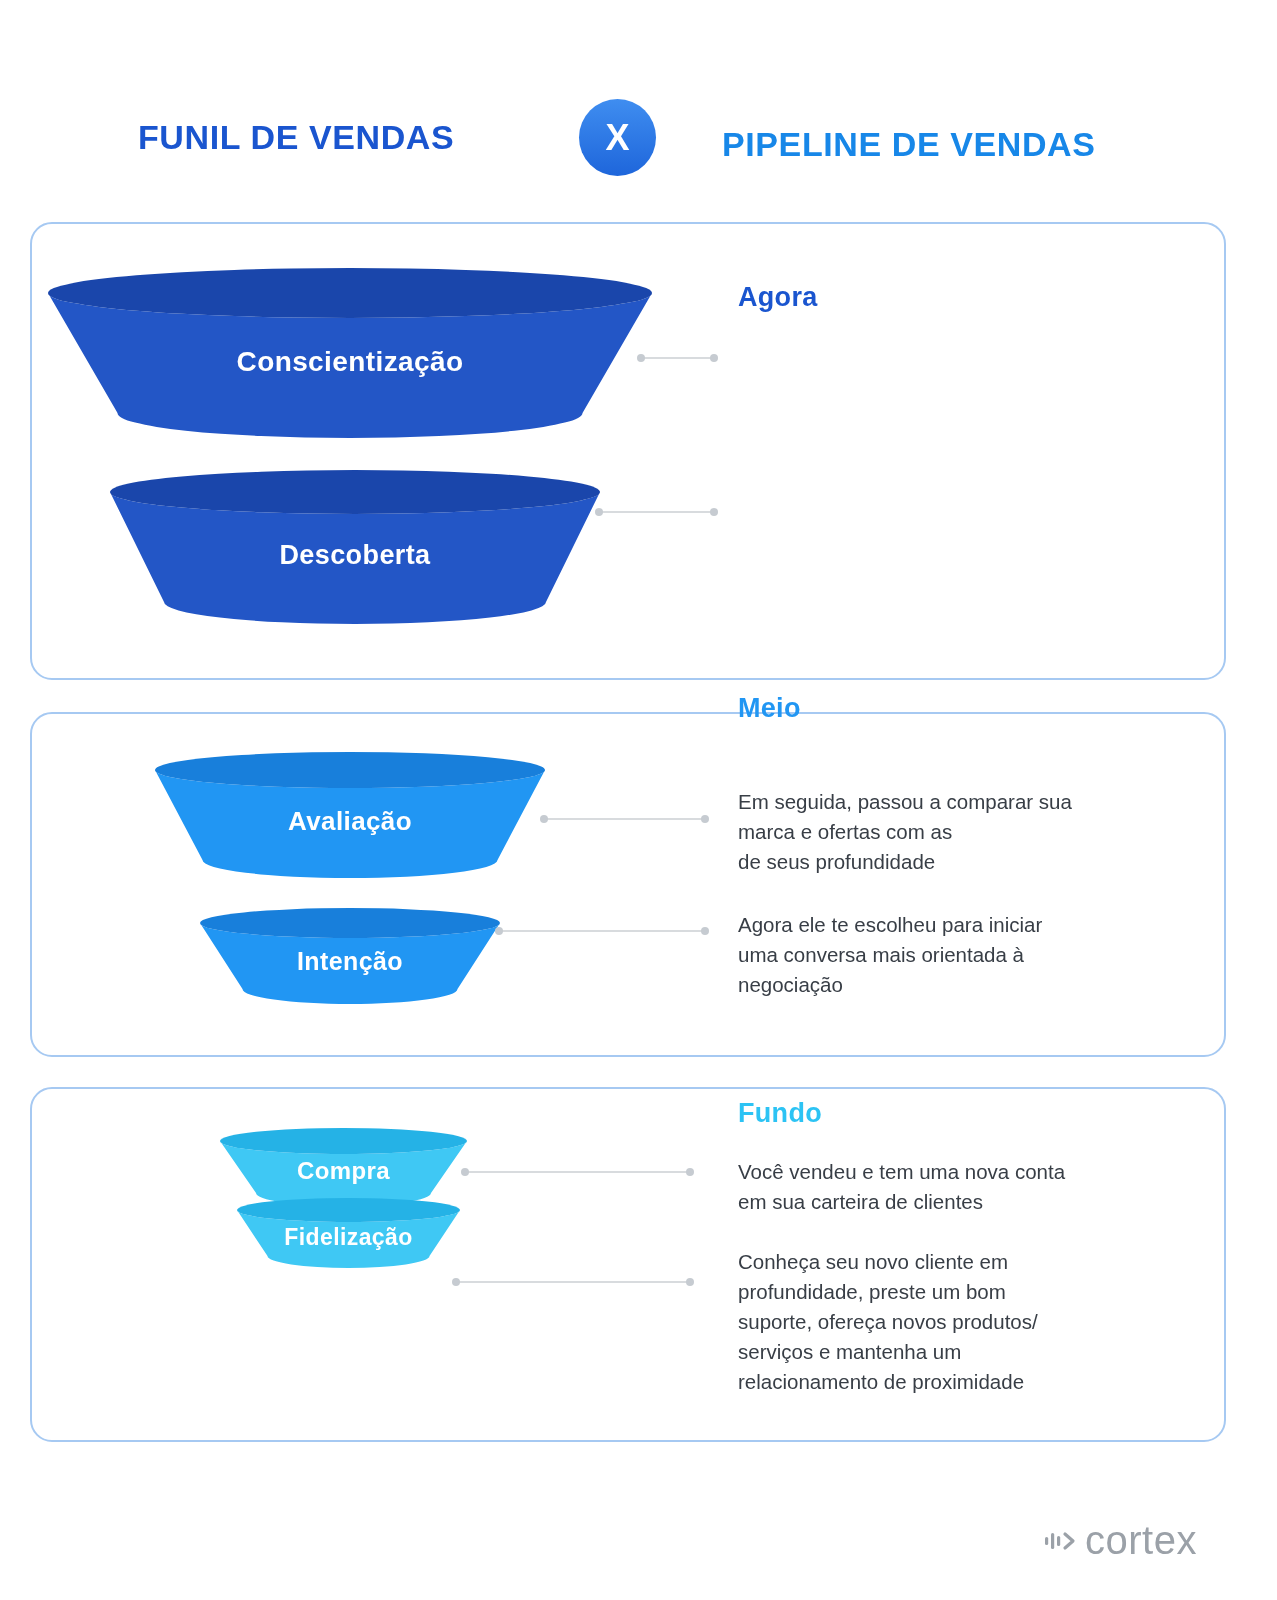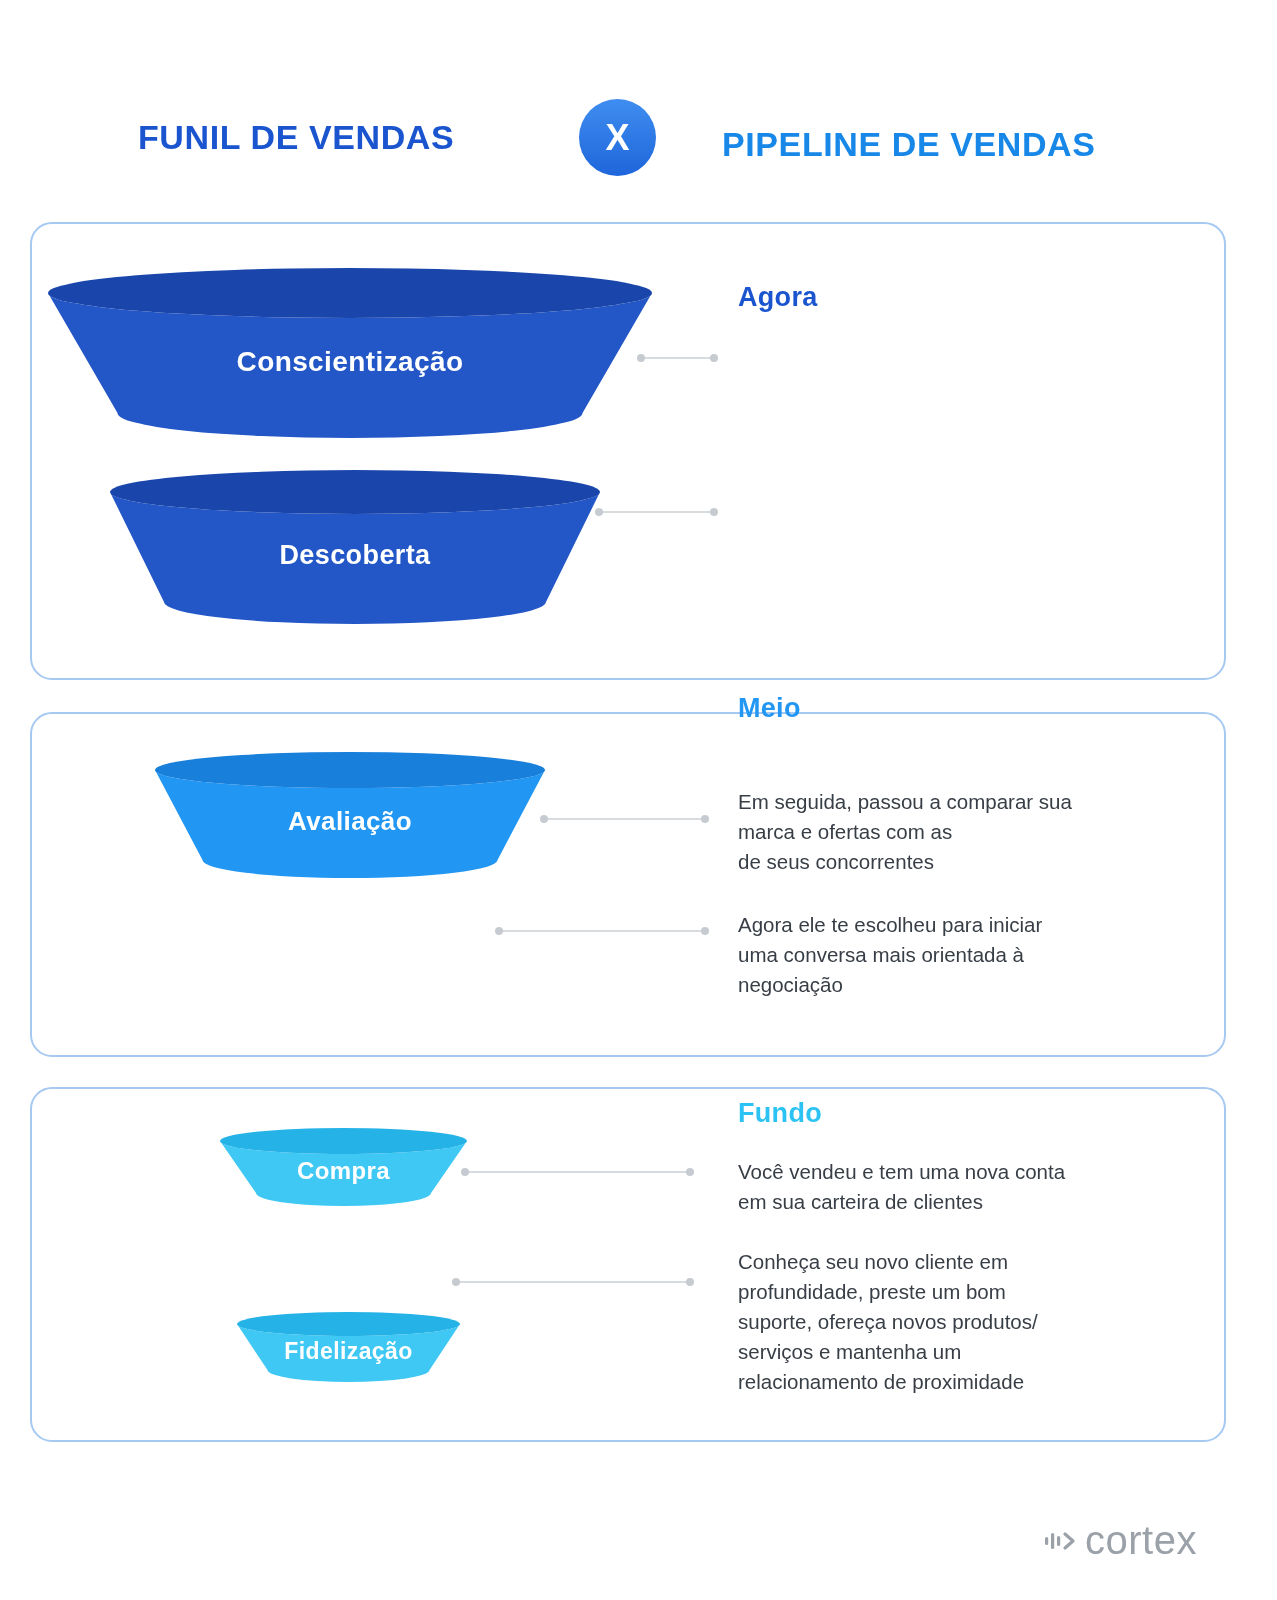--- a/index.html
+++ b/index.html
@@ -88,50 +88,57 @@
   </div>
 
   <div class="stage stage-3" style="left:155px; top:752px; width:390px; height:126px;">
     <svg viewBox="0 0 390 126" aria-hidden="true">
       <path d="M0,18 L47.5,108 A147.5,18 0 0 0 342.5,108 L390,18 A195,18 0 0 1 0,18 Z" style="fill:var(--funnel2-body,#2196F3)"></path>
       <ellipse cx="195" cy="18" rx="195" ry="18" style="fill:var(--funnel2-rim,#187FDB)"></ellipse>
     </svg>
     <span class="stage-label">Avaliação</span>
   </div>
 
+  <div class="stage stage-4" style="left:200px; top:908px; width:300px; height:96px;">
+    <svg viewBox="0 0 300 96" aria-hidden="true">
+      <path d="M0,15 L42.5,81 A107.5,15 0 0 0 257.5,81 L300,15 A150,15 0 0 1 0,15 Z" style="fill:var(--funnel2-body,#2196F3)"></path>
+      <ellipse cx="150" cy="15" rx="150" ry="15" style="fill:var(--funnel2-rim,#187FDB)"></ellipse>
+    </svg>
+    <span class="stage-label">Intenção</span>
+  </div>
 
   <div class="stage stage-5" style="left:220px; top:1128px; width:247px; height:78px;">
     <svg viewBox="0 0 247 78" aria-hidden="true">
       <path d="M0,13 L36,65 A87.5,13 0 0 0 211,65 L247,13 A123.5,13 0 0 1 0,13 Z" style="fill:var(--funnel3-body,#3FC8F4)"></path>
       <ellipse cx="123.5" cy="13" rx="123.5" ry="13" style="fill:var(--funnel3-rim,#25B2E6)"></ellipse>
     </svg>
     <span class="stage-label">Compra</span>
   </div>
 
-  <div class="stage stage-6" style="left:237px; top:1312px; width:223px; height:70px;">
+  <div class="stage stage-6" style="left:237px; top:1198px; width:223px; height:70px;">
     <svg viewBox="0 0 223 70" aria-hidden="true">
       <path d="M0,12 L30.5,58 A81,12 0 0 0 192.5,58 L223,12 A111.5,12 0 0 1 0,12 Z" style="fill:var(--funnel3-body,#3FC8F4)"></path>
       <ellipse cx="111.5" cy="12" rx="111.5" ry="12" style="fill:var(--funnel3-rim,#25B2E6)"></ellipse>
     </svg>
     <span class="stage-label">Fidelização</span>
   </div>
 
   <div class="connector" style="left:640px; top:357px; width:74px;"></div>
   <div class="connector" style="left:598px; top:511px; width:116px;"></div>
   <div class="connector" style="left:543px; top:818px; width:162px;"></div>
   <div class="connector" style="left:498px; top:930px; width:207px;"></div>
   <div class="connector" style="left:464px; top:1171px; width:226px;"></div>
   <div class="connector" style="left:455px; top:1281px; width:235px;"></div>
 
   <h2 class="section-title t1" style="top:282px;">Agora</h2>
 
   <h2 class="section-title t2" style="top:693px;">Meio</h2>
   <p class="desc" style="top:787px;">Em seguida, passou a comparar sua
 marca e ofertas com as
-de seus concorrentes</p>
+de seus profundidade</p>
   <p class="desc" style="top:910px;">Agora ele te escolheu para iniciar
 uma conversa mais orientada à
 negociação</p>
 
   <h2 class="section-title t3" style="top:1098px;">Fundo</h2>
   <p class="desc" style="top:1157px;">Você vendeu e tem uma nova conta
 em sua carteira de clientes</p>
   <p class="desc" style="top:1247px;">Conheça seu novo cliente em
 profundidade, preste um bom
 suporte, ofereça novos produtos/

